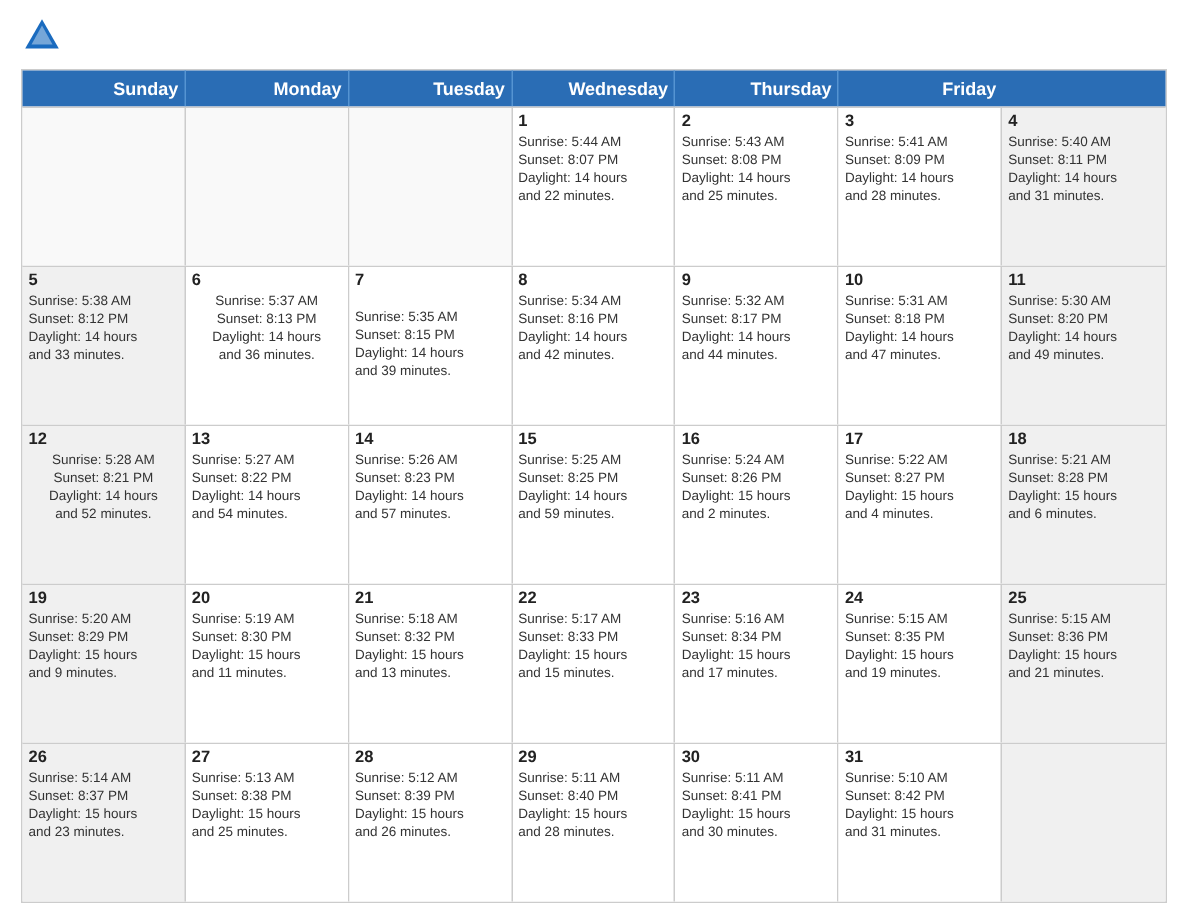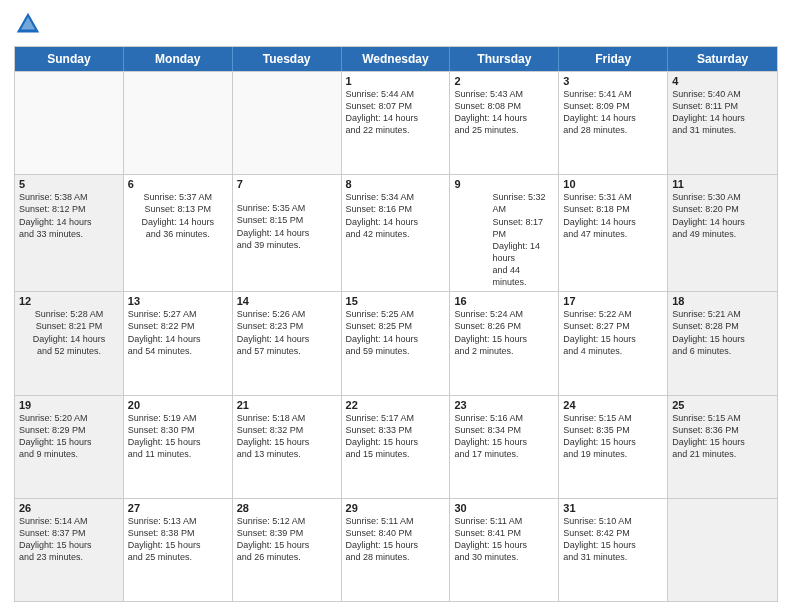--- a/index.html
+++ b/index.html
@@ -69,21 +69,21 @@
     .cal-header-row {
       display: grid;
       grid-template-columns: repeat(7, 1fr);
       background: #2a6db5;
     }
     .cal-header-cell {
       color: #fff;
       font-weight: bold;
       font-size: 12px;
       padding: 5px 4px;
-      text-align: center;
+      text-align: right;
       border-right: 1px solid #5594d2;
     }
     .cal-header-cell:last-child { border-right: none; }
     .cal-body {
       flex: 1;
       display: flex;
       flex-direction: column;
     }
     .cal-row {
       display: grid;
@@ -138,21 +138,20 @@
   </div>
 
   <div class="calendar">
     <div class="cal-header-row" id="cal-header">
         <div class="cal-header-cell">Sunday</div>
         <div class="cal-header-cell">Monday</div>
         <div class="cal-header-cell">Tuesday</div>
         <div class="cal-header-cell">Wednesday</div>
         <div class="cal-header-cell">Thursday</div>
         <div class="cal-header-cell">Friday</div>
-        <div class="cal-header-cell">Saturday</div>
       </div>
     <div class="cal-body" id="cal-body">
         <div class="cal-row">
           <div class="cal-cell empty"></div>
           <div class="cal-cell empty"></div>
           <div class="cal-cell empty"></div>
           <div class="cal-cell">
             <span class="day-num">1</span>
             <div class="cell-info" style="white-space: pre-line;">Sunrise: 5:44 AM
 Sunset: 8:07 PM
@@ -205,21 +204,21 @@
           </div>
           <div class="cal-cell">
             <span class="day-num">8</span>
             <div class="cell-info" style="white-space: pre-line;">Sunrise: 5:34 AM
 Sunset: 8:16 PM
 Daylight: 14 hours
 and 42 minutes.</div>
           </div>
           <div class="cal-cell">
             <span class="day-num">9</span>
-            <div class="cell-info" style="white-space: pre-line; margin-left: 38px;">Sunrise: 5:32 AM
+            <div class="cell-info" style="white-space: pre-line;">Sunrise: 5:32 AM
 Sunset: 8:17 PM
 Daylight: 14 hours
 and 44 minutes.</div>
           </div>
           <div class="cal-cell">
             <span class="day-num">10</span>
             <div class="cell-info" style="white-space: pre-line;">Sunrise: 5:31 AM
 Sunset: 8:18 PM
 Daylight: 14 hours
 and 47 minutes.</div>

